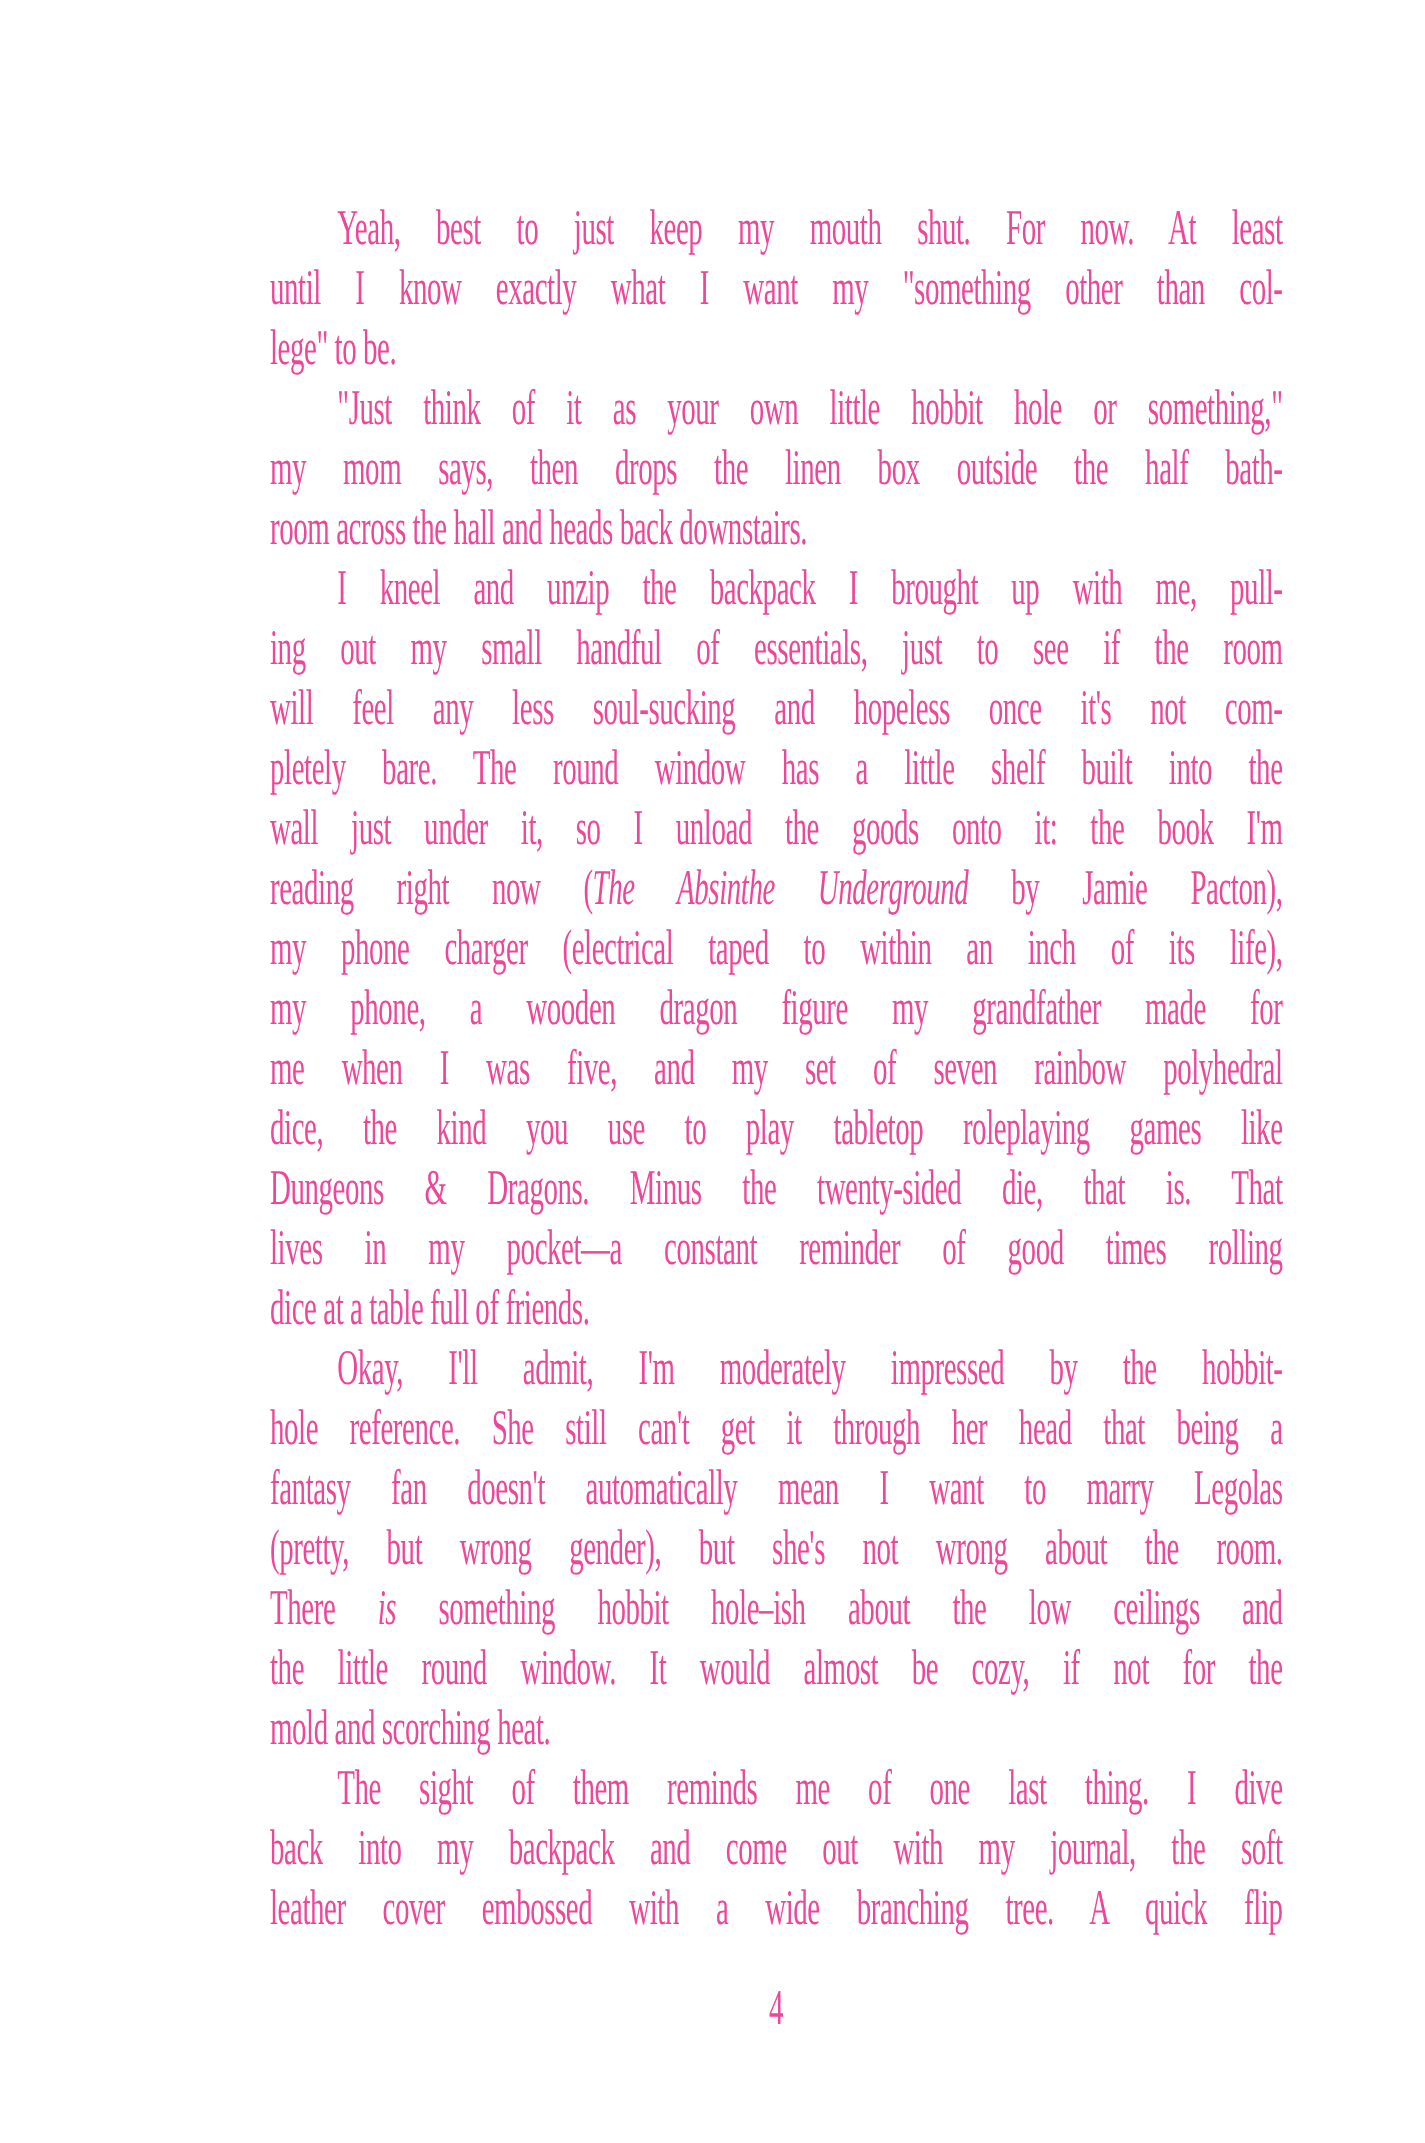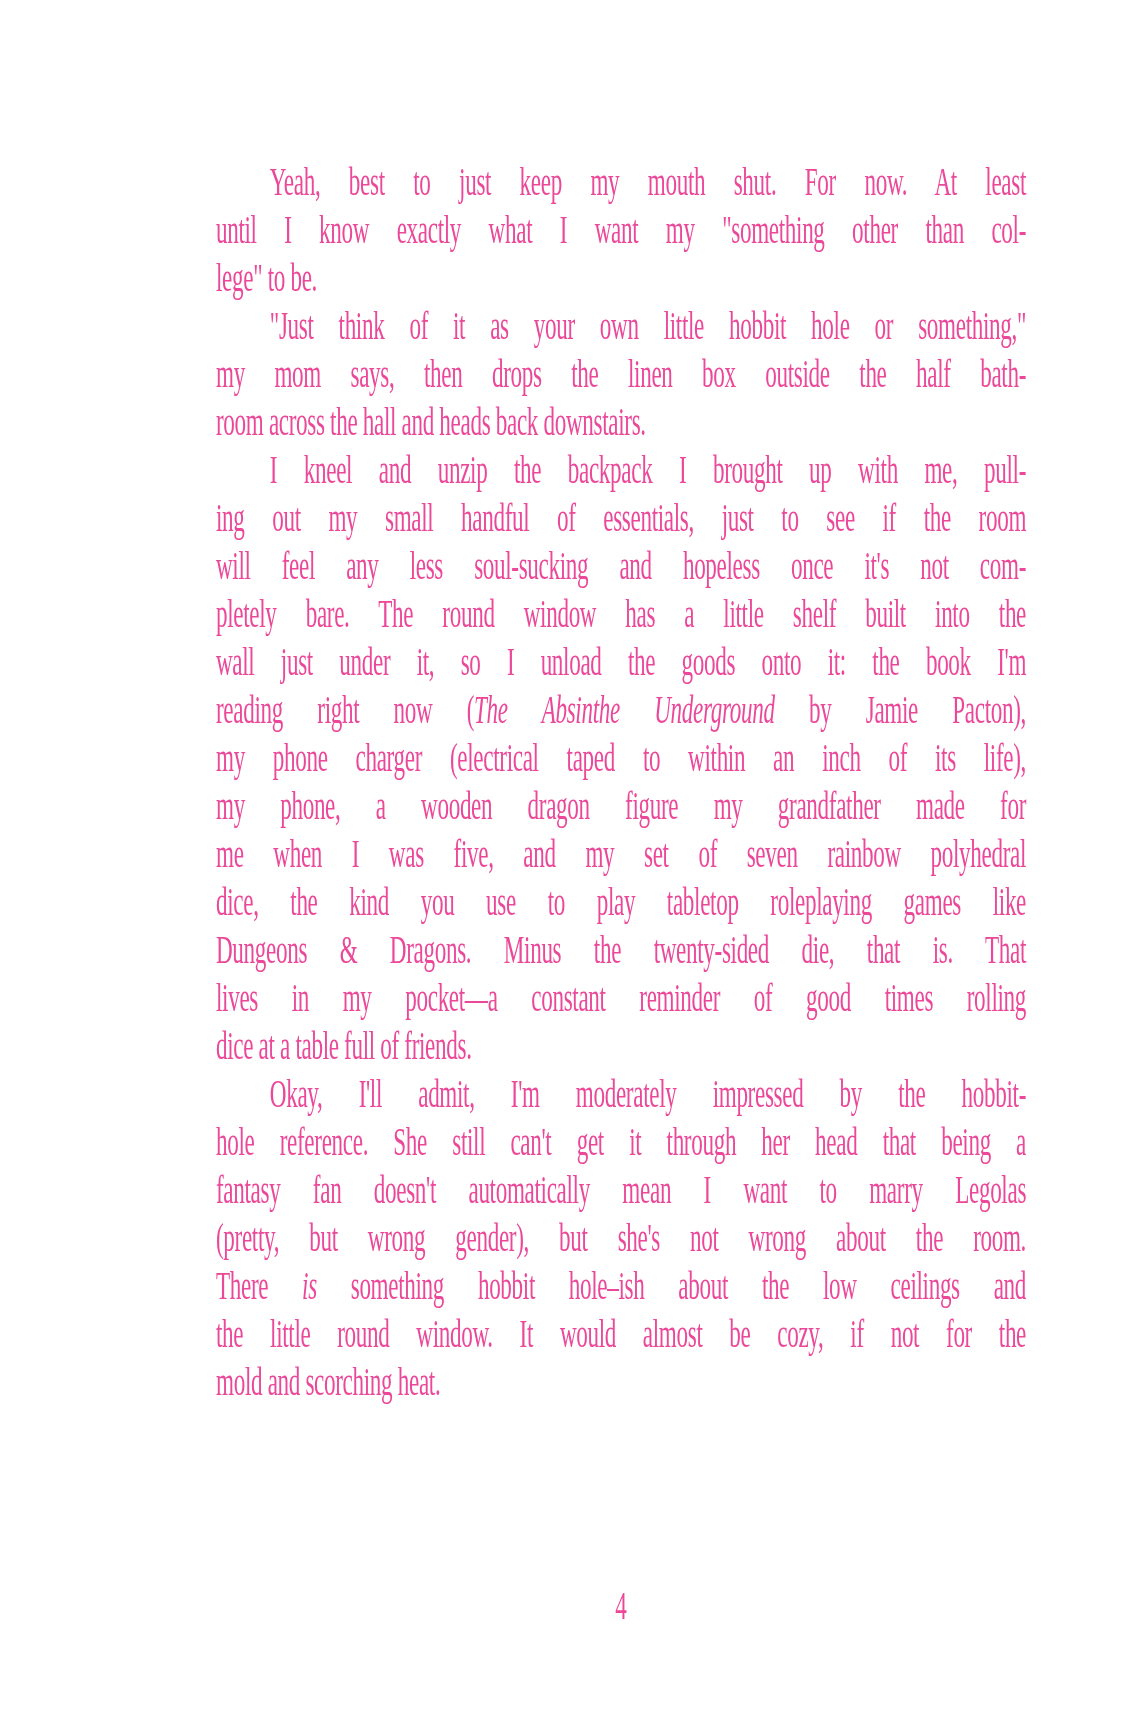--- a/index.html
+++ b/index.html
@@ -77,15 +77,20 @@
       </div>
       <div class="para">
         <div class="line indent">Okay, I'll admit, I'm moderately impressed by the hobbit-</div>
         <div class="line">hole reference. She still can't get it through her head that being a</div>
         <div class="line">fantasy fan doesn't automatically mean I want to marry Legolas</div>
         <div class="line">(pretty, but wrong gender), but she's not wrong about the room.</div>
         <div class="line">There <i>is</i> something hobbit hole–ish about the low ceilings and</div>
         <div class="line">the little round window. It would almost be cozy, if not for the</div>
         <div class="line endline">mold and scorching heat.</div>
       </div>
+      <div class="para">
+        <div class="line indent">The sight of them reminds me of one last thing. I dive</div>
+        <div class="line">back into my backpack and come out with my journal, the soft</div>
+        <div class="line">leather cover embossed with a wide branching tree. A quick flip</div>
+      </div>
     </div>
   <div class="page-num">4</div>
 </div>
 
 </body></html>

